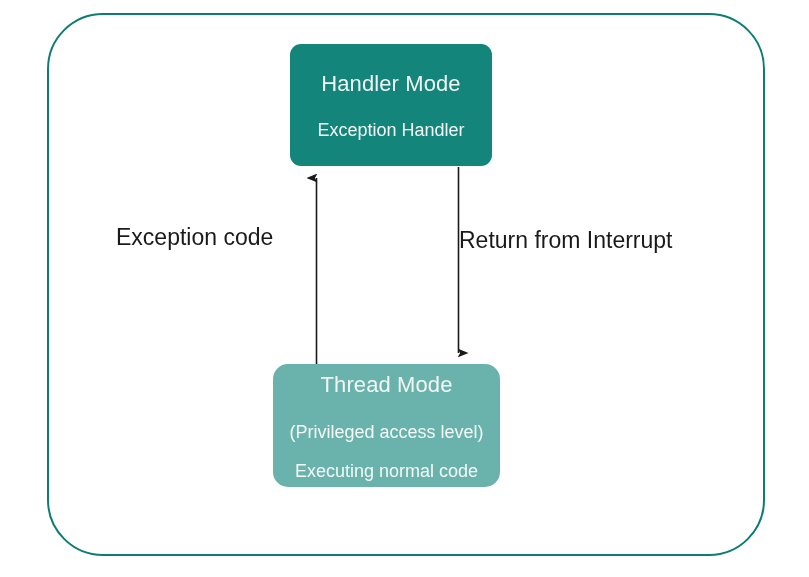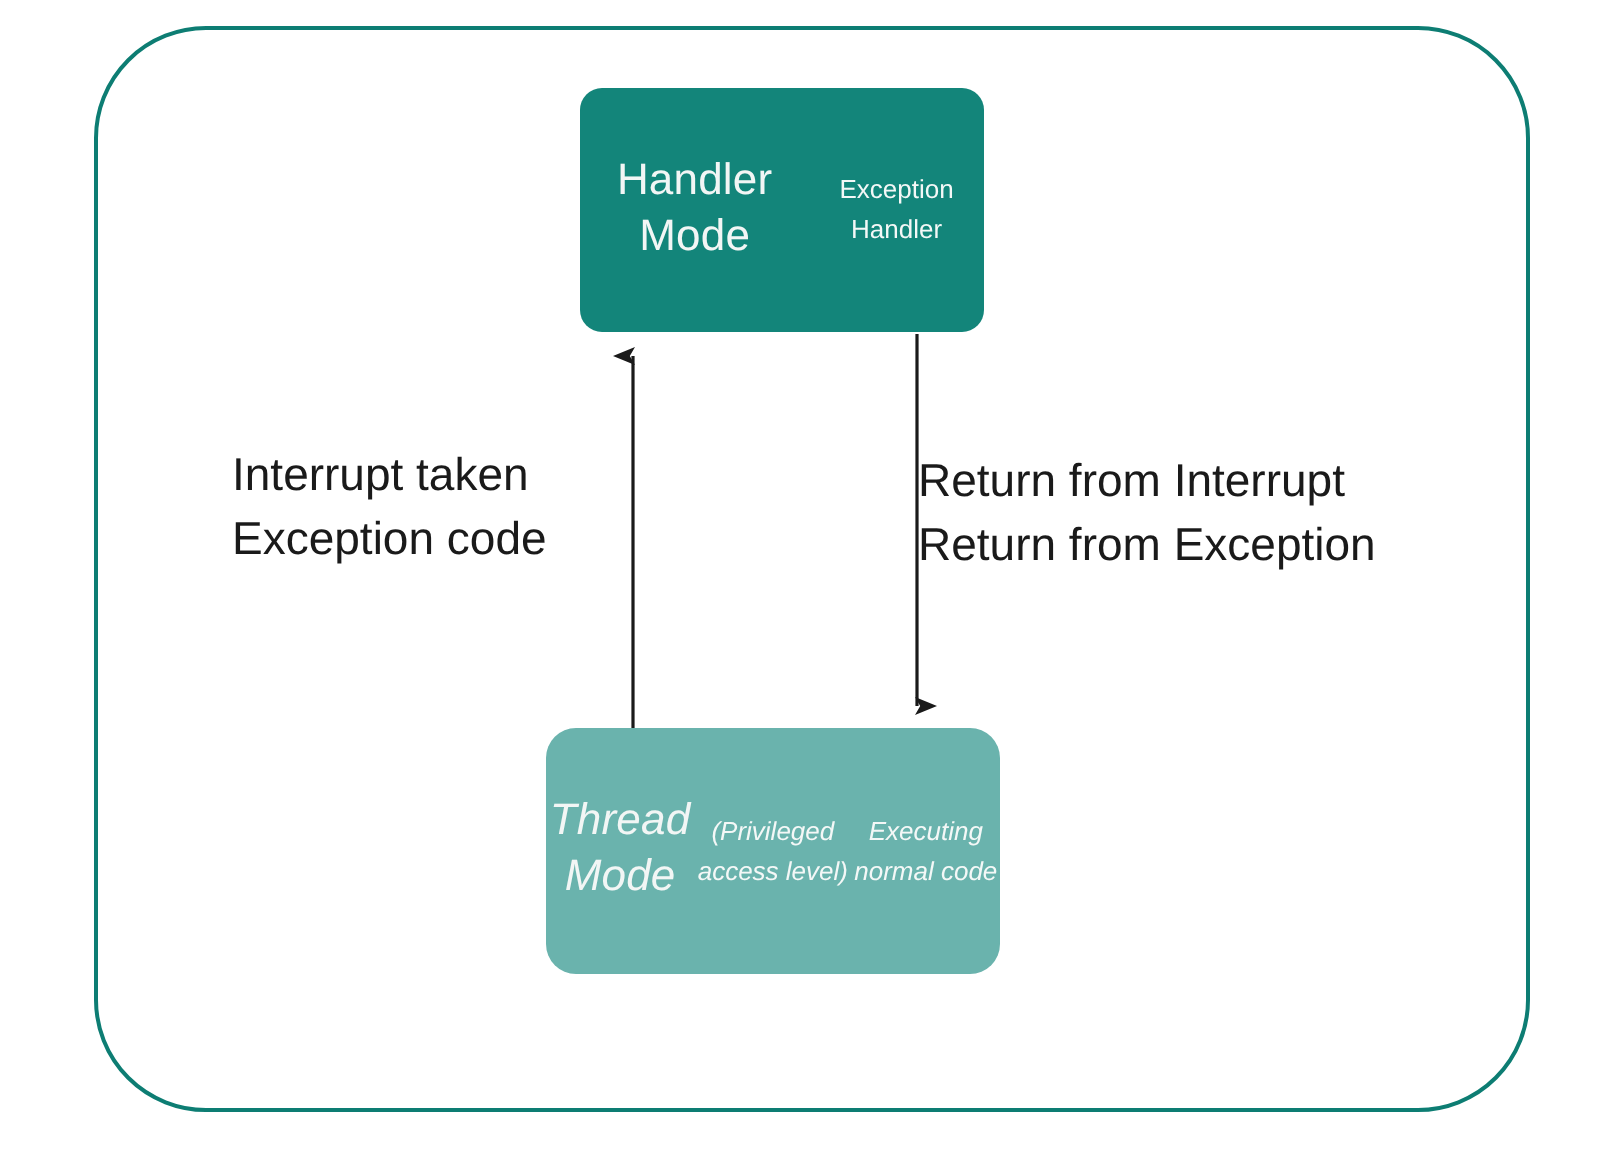--- a/index.html
+++ b/index.html
@@ -31,36 +31,37 @@
     border: 2px solid #0d7d73;
     border-radius: 56px;
     background: transparent;
   }
 
   
   .mode-box {
     position: absolute;
     box-sizing: border-box;
     display: flex;
-    flex-direction: row;
+    flex-direction: column;
     align-items: center;
     justify-content: center;
     text-align: center;
     color: #ffffff;
+    gap: 19px;
   }
 
   .mode-box .title {
     font-size: 22px;
     line-height: 28px;
     font-weight: 400;
     letter-spacing: 0.1px;
     color: #f2f6f5;
   }
   .mode-box .subtitle {
-    font-size: 13px;
+    font-size: 18px;
     line-height: 20px;
     font-weight: 400;
     color: #f4f8f7;
   }
 
   #handler-mode-box {
     left: 290px;
     top: 44px;
     width: 202px;
     height: 122px;
@@ -69,21 +70,20 @@
   }
   #handler-mode-box .title { margin-bottom: 3px; }
 
   #thread-mode-box {
     left: 273px;
     top: 364px;
     width: 227px;
     height: 123px;
     background: #6ab3ad;
     border-radius: 15px;
-    font-style: italic;
   }
   #thread-mode-box .title { margin-bottom: 4px; }
 
   
   .arrow-layer {
     position: absolute;
     left: 0;
     top: 0;
     width: 809px;
     height: 577px;
@@ -136,22 +136,20 @@
         <path d="M 4.5 0 L 9 11 L 4.5 8.4 L 0 11 Z" fill="#1a1a1a"></path>
       </marker>
     </defs>
 
     <line x1="316.5" y1="364" x2="316.5" y2="178" stroke="#1a1a1a" stroke-width="1.6" marker-end="url(#arrowhead-up)"></line>
 
     <line x1="458.5" y1="167" x2="458.5" y2="353" stroke="#1a1a1a" stroke-width="1.6" marker-end="url(#arrowhead-down)"></line>
   </svg>
 
   <div class="edge-label" id="label-interrupt-taken">
-    <div>Interrupt taken</div>
     <div>Exception code</div>
   </div>
 
   <div class="edge-label" id="label-return-from">
     <div>Return from Interrupt</div>
-    <div>Return from Exception</div>
   </div>
 
 </div>
 
 </body></html>

